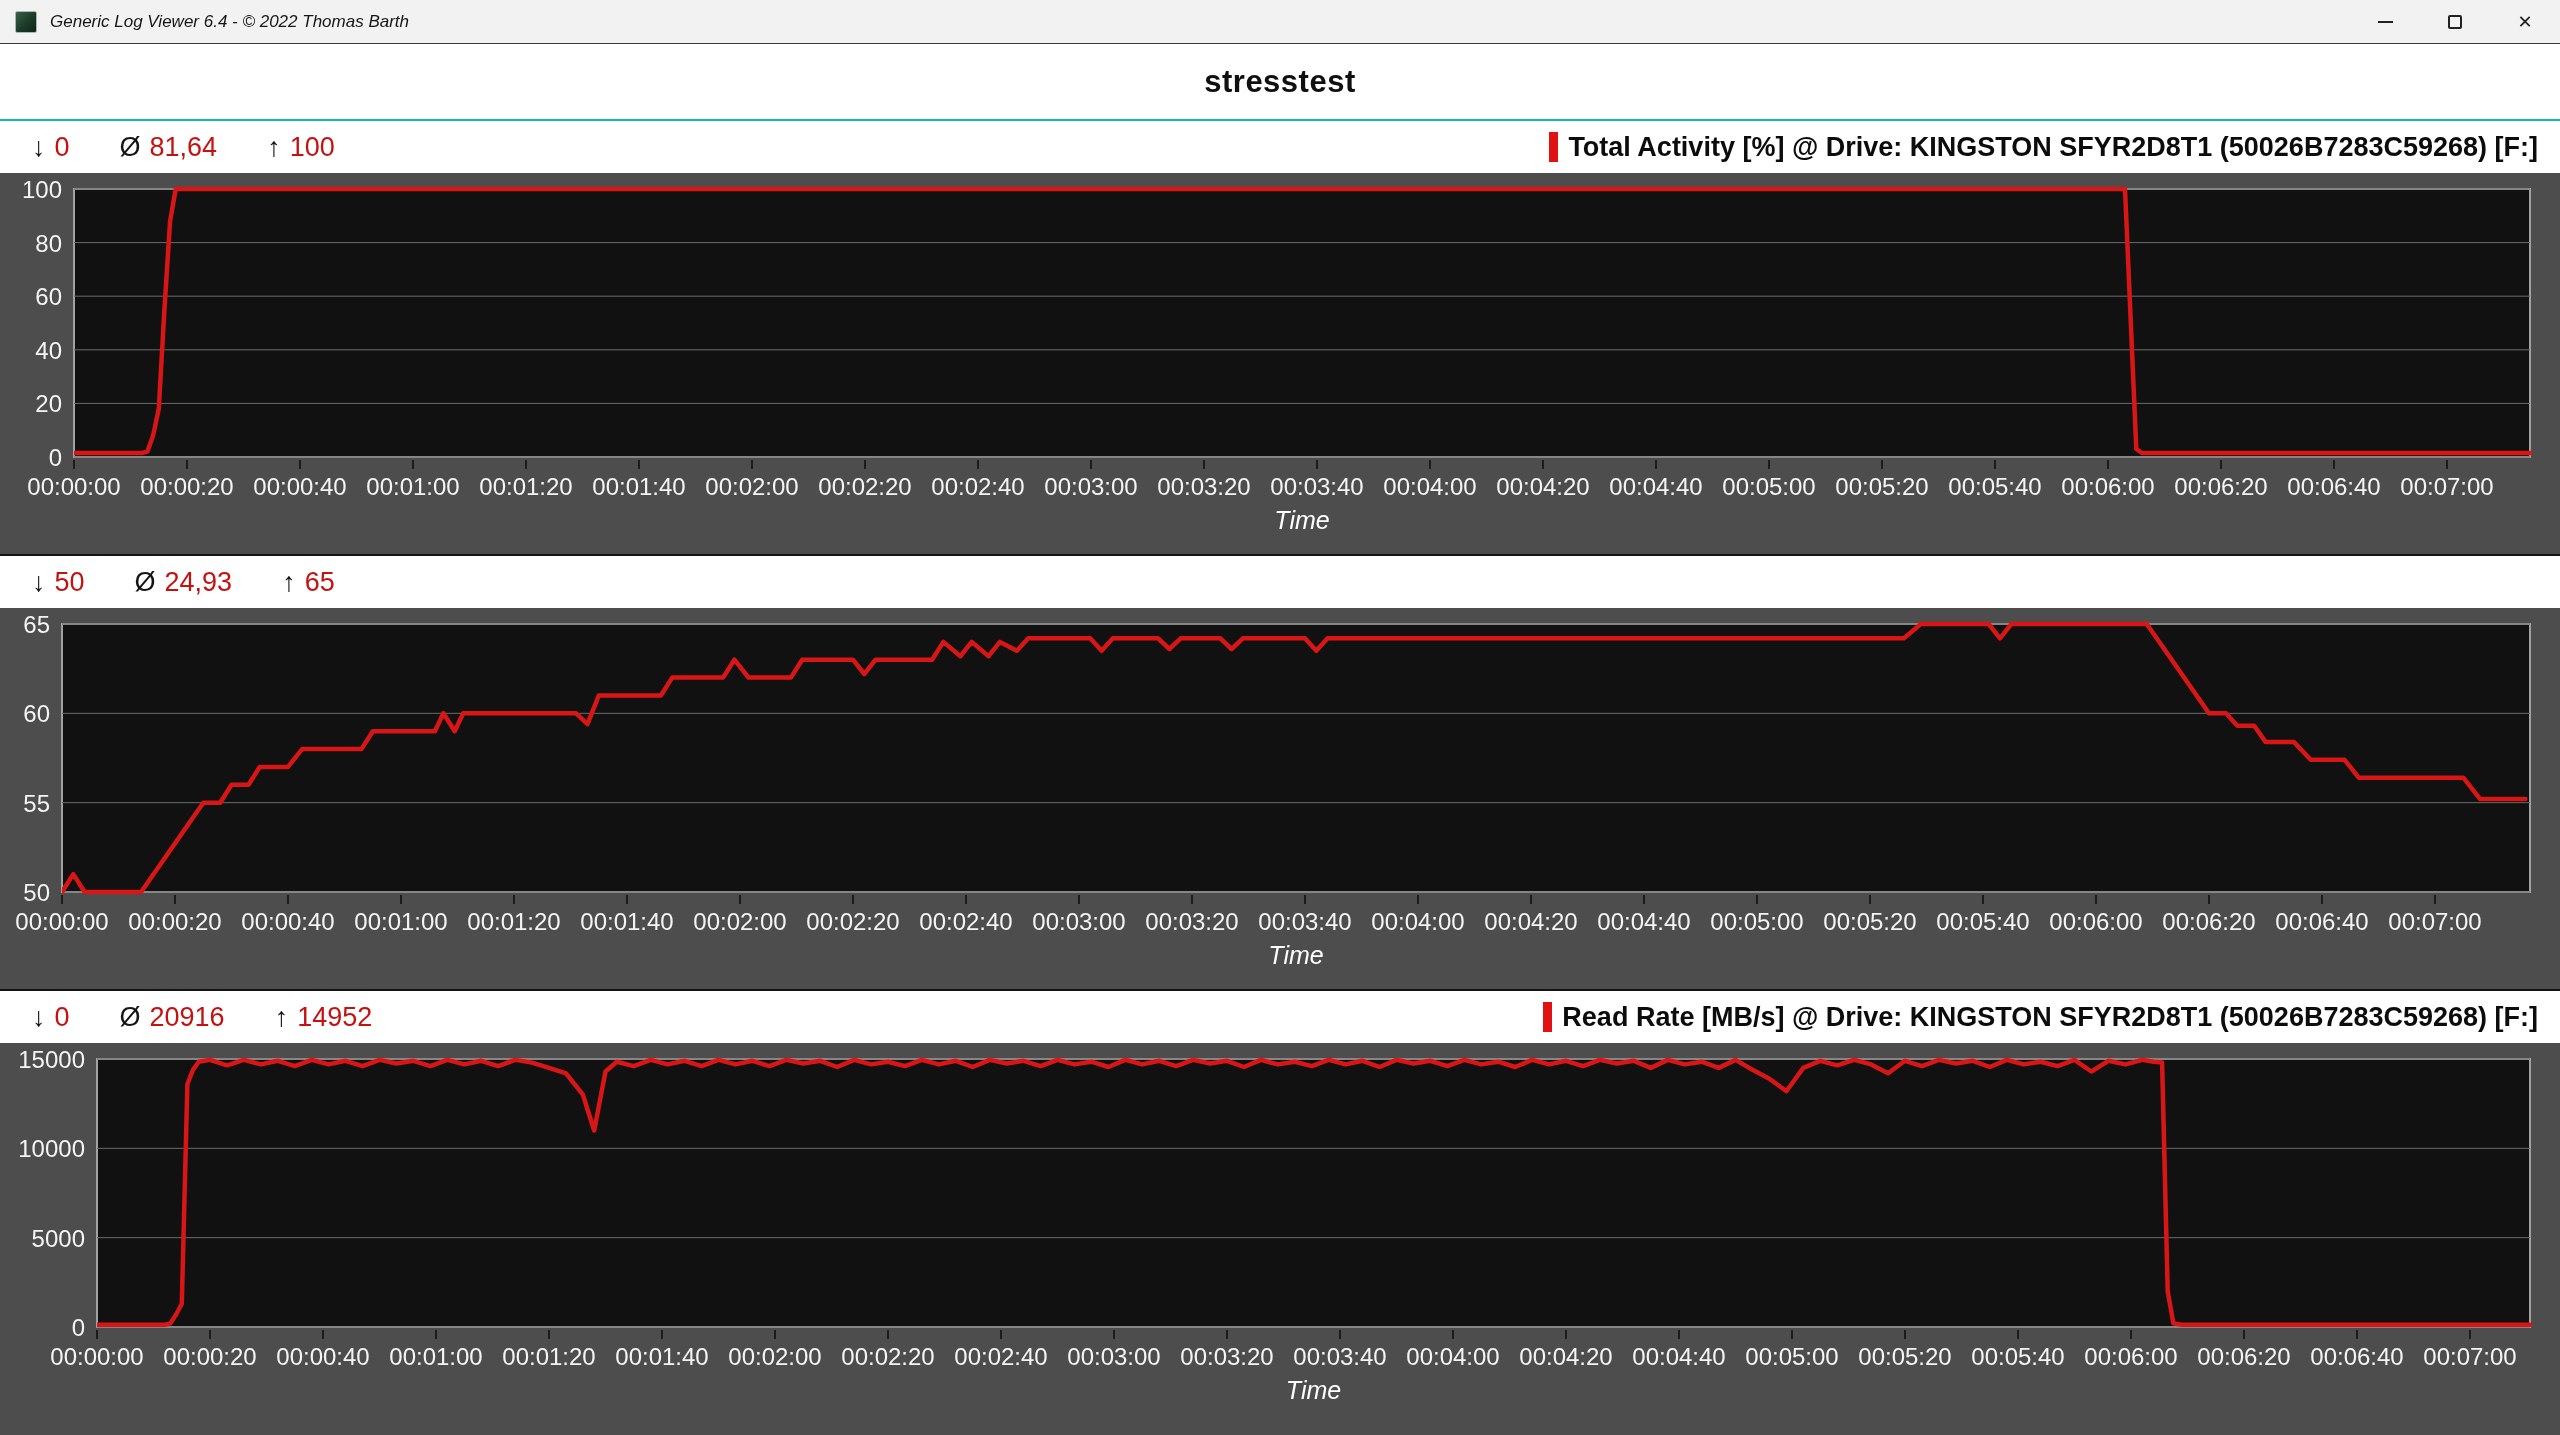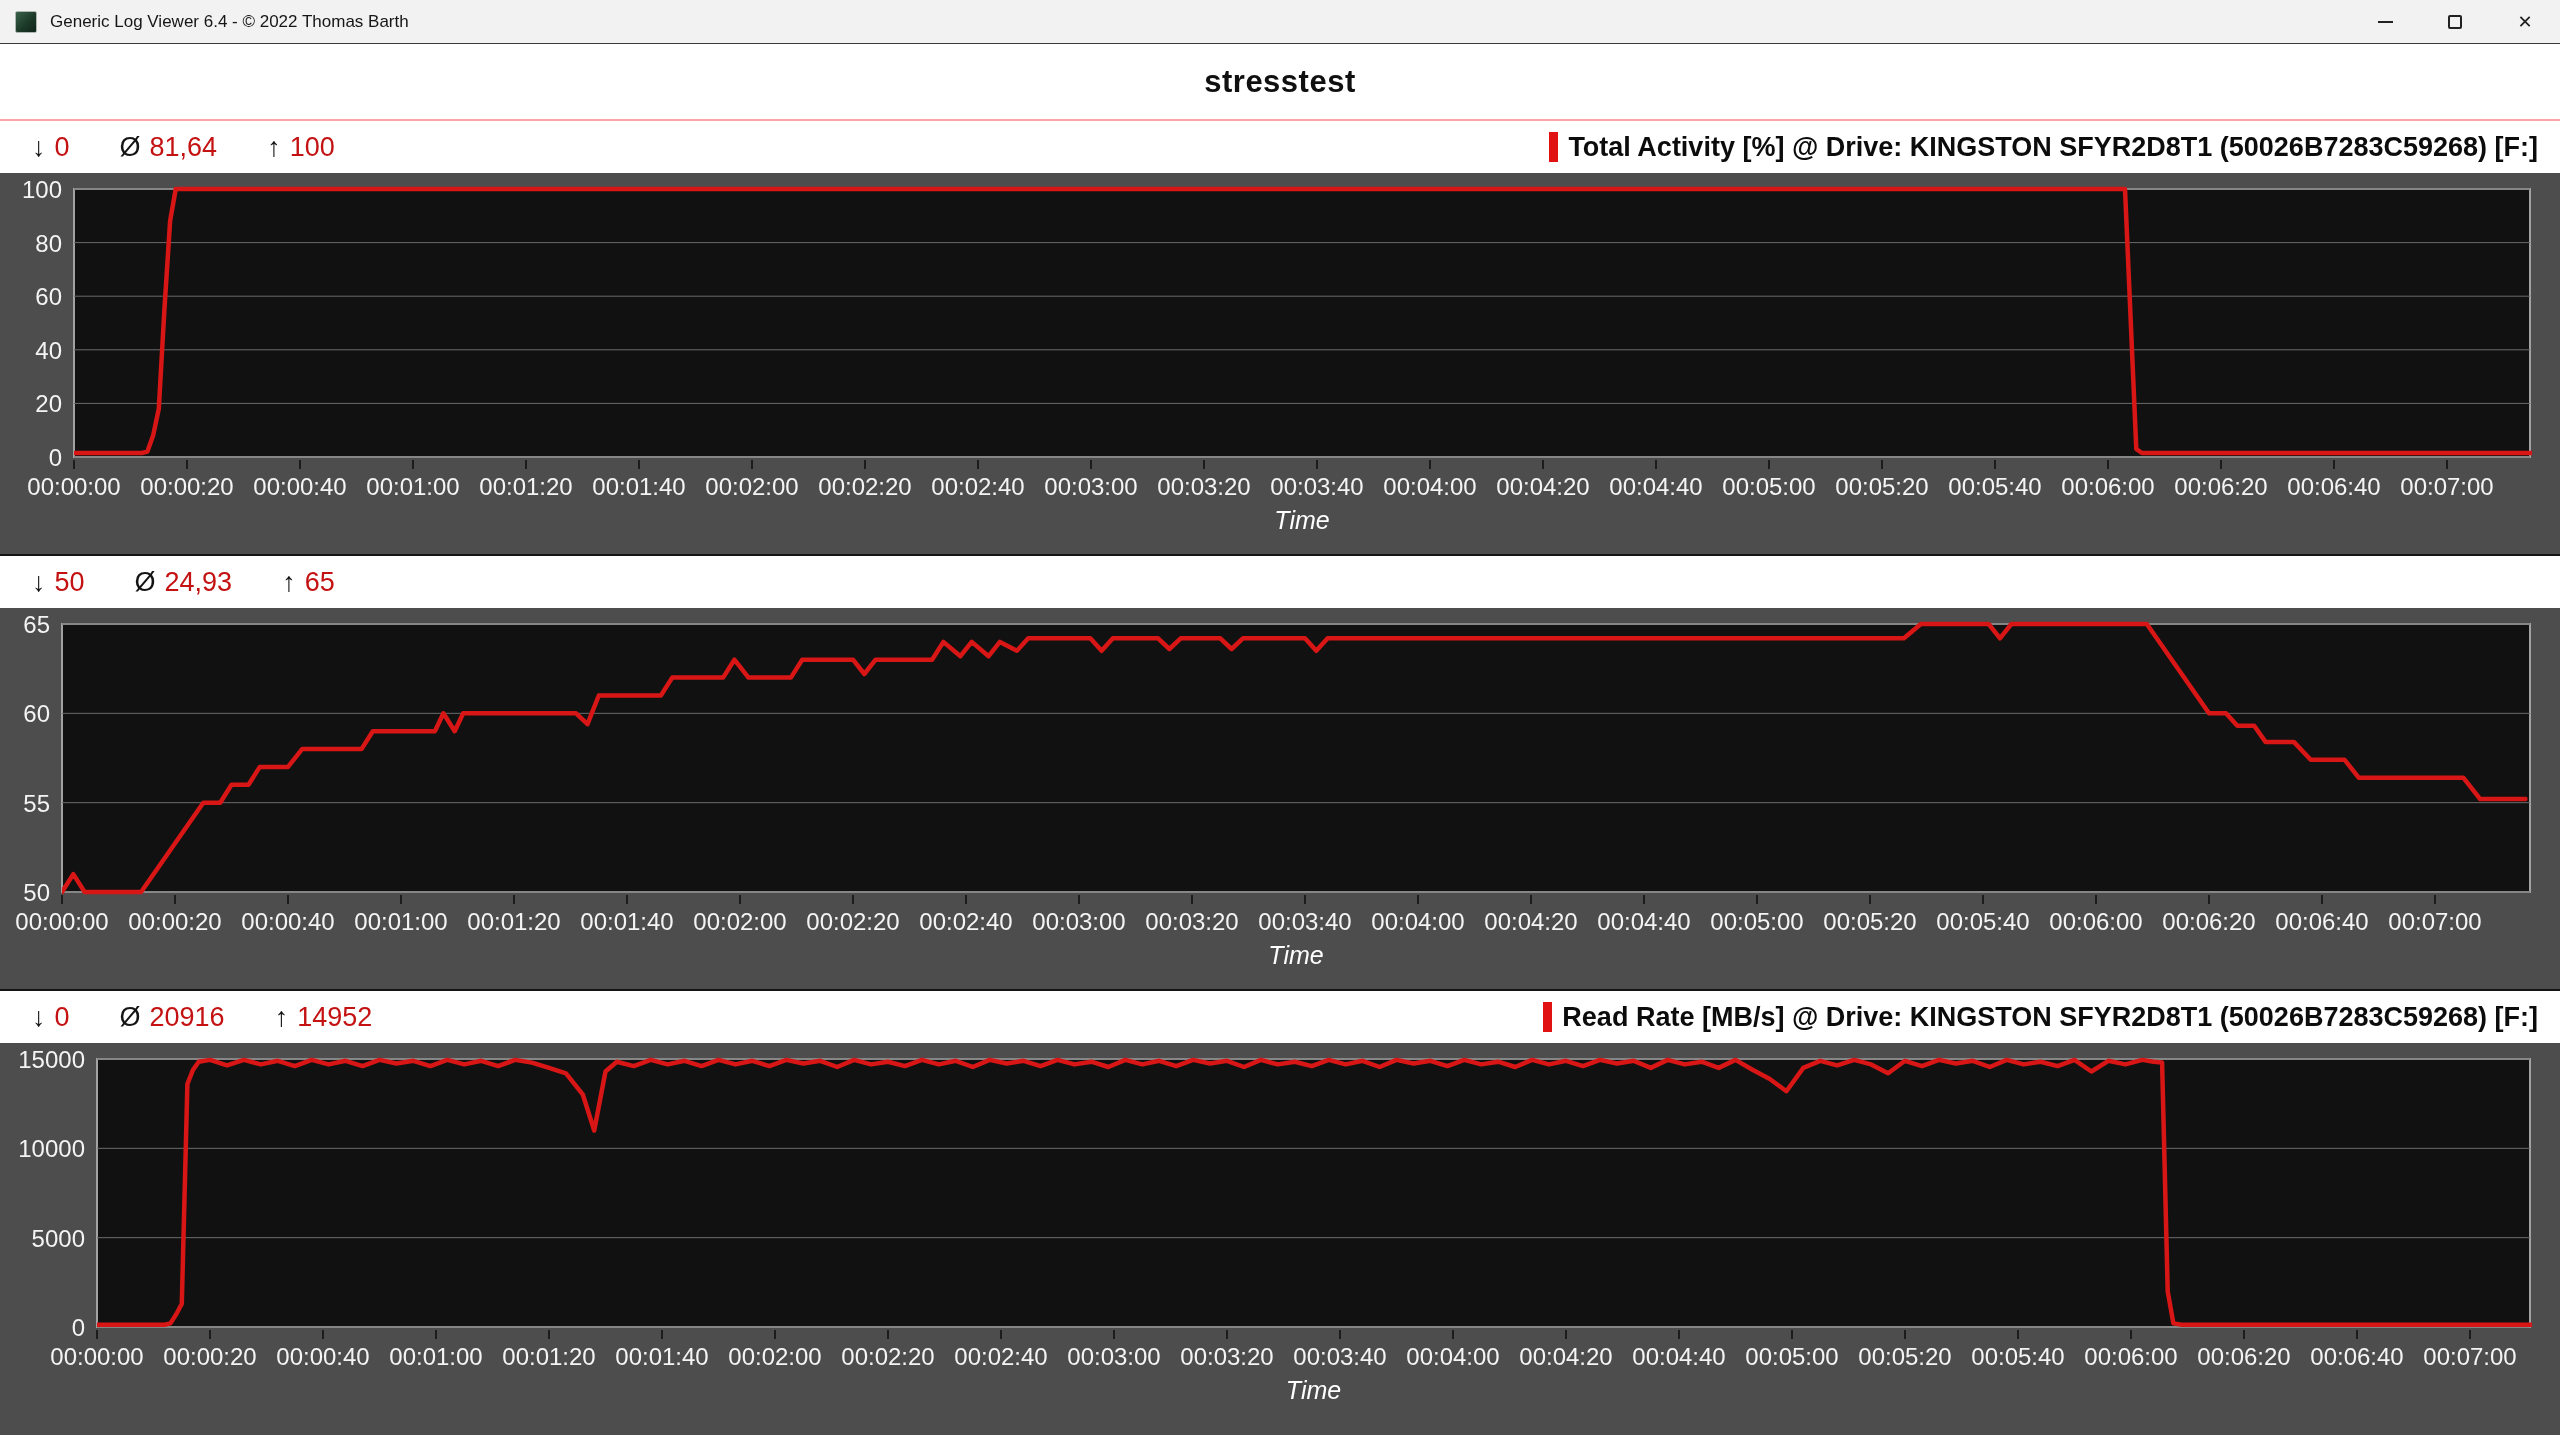--- a/index.html
+++ b/index.html
@@ -12,29 +12,29 @@
   
   .titlebar{
     height:44px; background:#f2f2f2; display:flex; align-items:center;
     border-bottom:1px solid #3a3a3a;
   }
   .app-icon{
     width:22px; height:22px; margin:0 13px 0 15px;
     background:linear-gradient(135deg,#39614a 0%,#1c3a28 55%,#10241a 100%);
     border:1px solid #aab6ae; border-radius:2px;
   }
-  .titlebar-title{ font-size:17px; color:#161616; }
+  .titlebar-title{ font-size:17px; color:#161616;font-style:italic; }
   .win-controls{ margin-left:auto; display:flex; height:100%; }
   .win-btn{ width:70px; height:43px; display:flex; align-items:center; justify-content:center; background:transparent; border:none; cursor:default; }
   .glyph-min{ width:15px; height:2px; background:#222; }
   .glyph-max{ width:14px; height:14px; border:2px solid #222; border-radius:2px; }
   .glyph-close::before{ content:"✕"; font-size:18px; color:#222; line-height:1; }
   
   .doc-header{
-    height:77px; background:#ffffff; border-bottom:2px solid #fca5a5;
+    height:77px; background:#ffffff; border-bottom:2px solid #14b8a6;
     display:flex; align-items:center; justify-content:center;
   }
   .doc-title{ font-size:31px; font-weight:bold; color:#101010; letter-spacing:.5px; }
   
   .stats-row{
     height:52px; background:#ffffff; display:flex; align-items:center;
     padding:0 22px 0 32px;
   }
   .stat{ display:flex; align-items:center; margin-right:50px; font-size:27px; white-space:nowrap; }
   .stat .sym{ color:#141414; margin-right:9px; }

